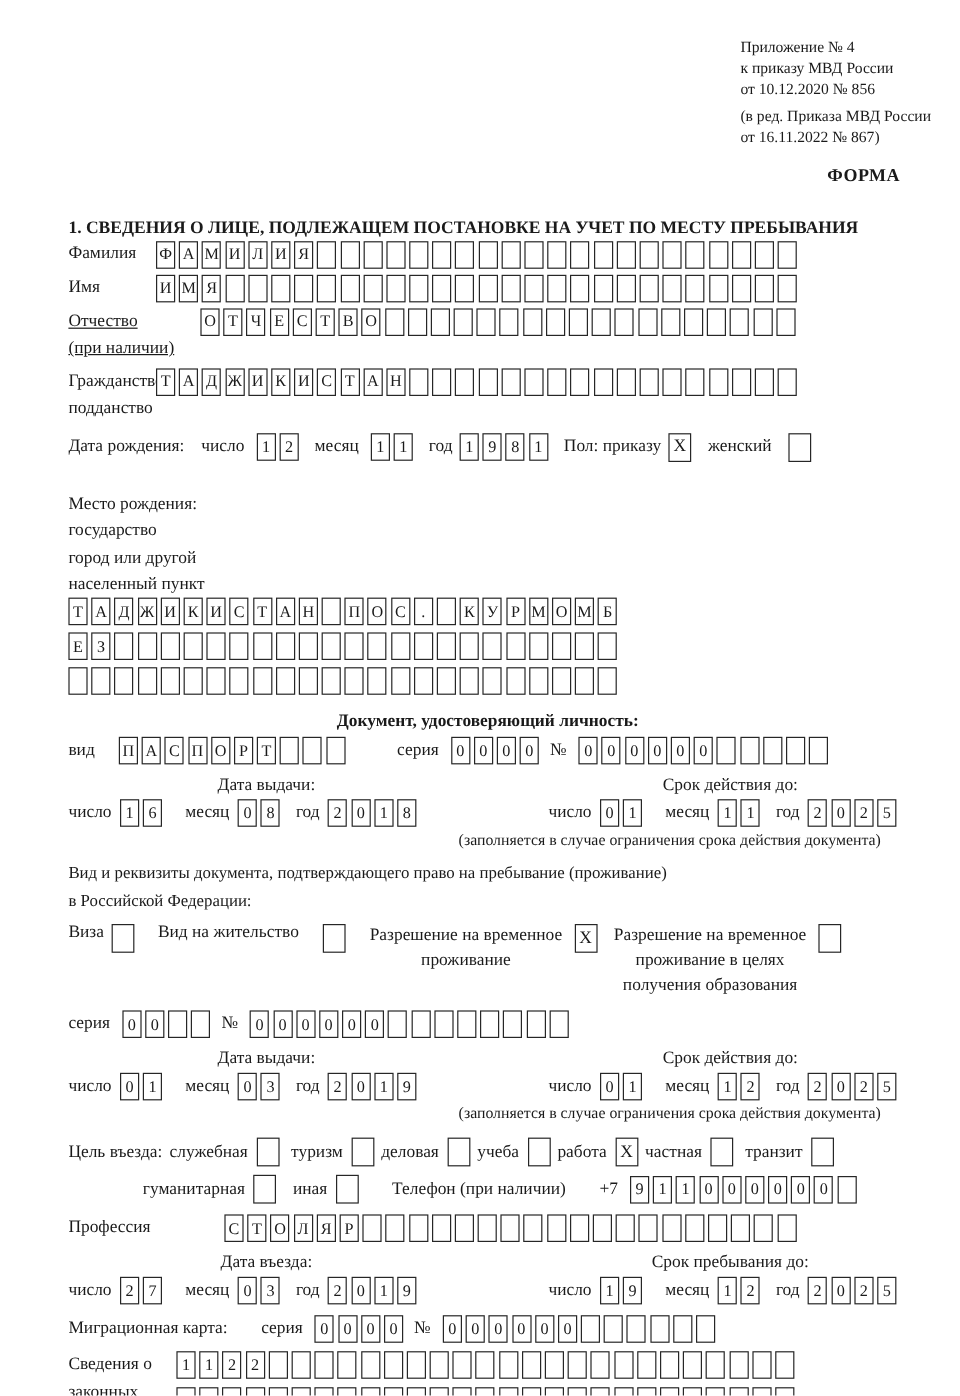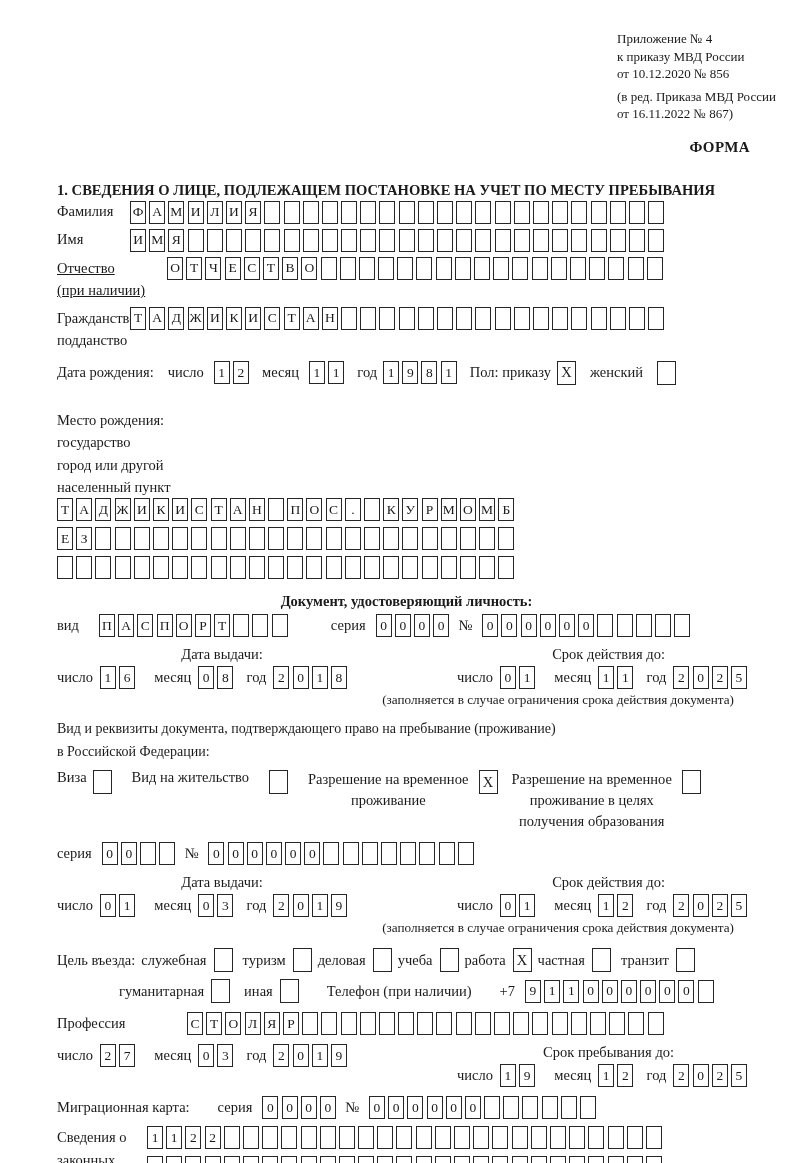--- a/index.html
+++ b/index.html
@@ -596,20 +596,21 @@
         <span class="cell"></span>
         <span class="cell"></span>
         <span class="cell"></span>
         <span class="cell"></span>
         <span class="cell"></span>
       </span>
   </div>
 
   <div class="dpair">
     <div class="dp-left">
+      <div class="dtitle" style="margin-right:70px;">Дата въезда:</div>
       <div class="dline">
         <span class="dlab">число</span>
         <span class="cells">
             <span class="cell">2</span>
             <span class="cell">7</span>
           </span>
         <span class="dlab gap6">месяц</span>
         <span class="cells">
             <span class="cell">0</span>
             <span class="cell">3</span>

